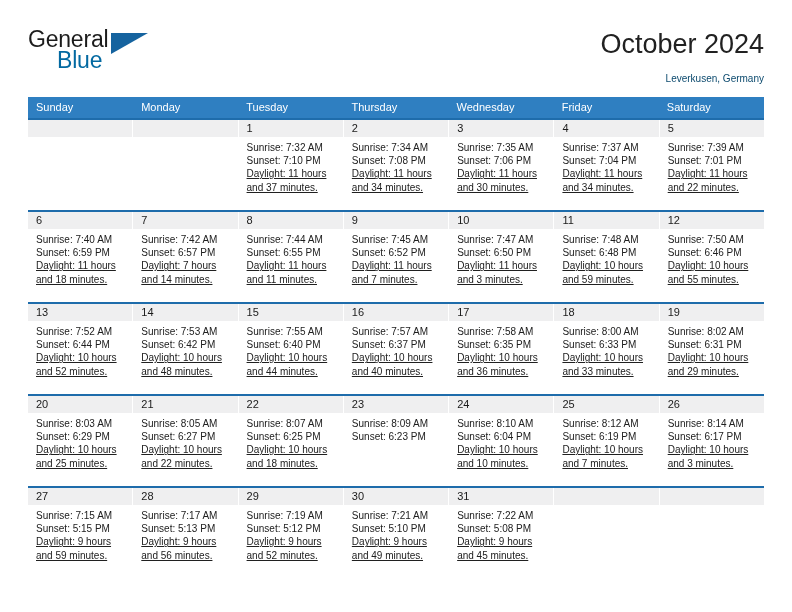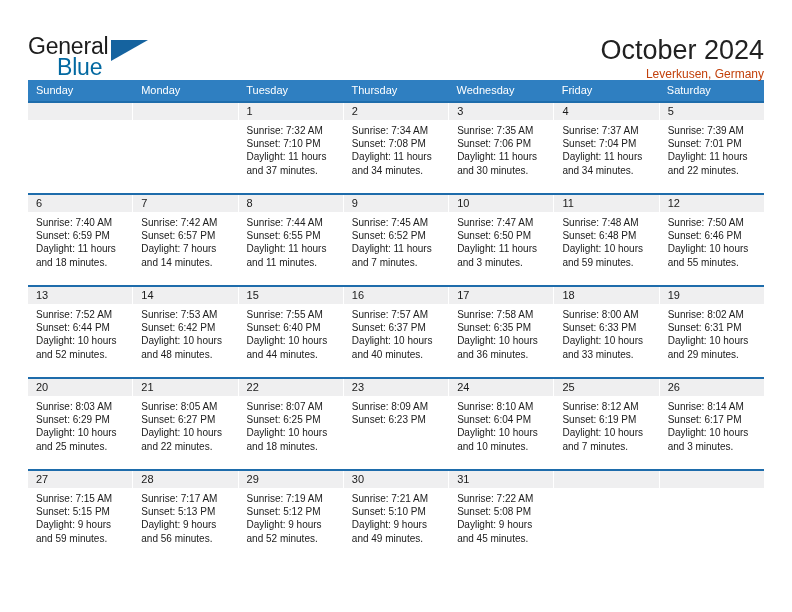--- a/index.html
+++ b/index.html
@@ -19,24 +19,24 @@
     position: relative;
     width: 792px;
     height: 612px;
     box-sizing: border-box;
     padding: 0 28px;
   }
 
   
   .header {
     display: flex;
-    align-items: center;
+    align-items: flex-start;
     justify-content: space-between;
     height: 74px;
-    padding-top: 41px;
+    padding-top: 28px;
     box-sizing: border-box;
   }
 
   .brand {
     position: relative;
     width: 125px;
     height: 46px;
     flex: none;
   }
   .brand-general {
@@ -73,30 +73,30 @@
   }
   .cal-title {
     font-size: 27px;
     font-weight: normal;
     color: #212121;
     line-height: 1.1;
     white-space: nowrap;
     margin-left: 48px;
   }
   .cal-subtitle {
-    font-size: 12px;
-    color: #c2410c;
-    margin-top: 2px;
+    font-size: 10px;
+    color: #0c4a6e;
+    margin-top: 13px;
     line-height: 1.1;
     white-space: nowrap;
   }
 
   
   .calendar {
-    margin-top: 6px;
+    margin-top: 23px;
     width: 736px;
   }
 
   .weekday-row {
     display: flex;
     background: #2f7fc1;
   }
   .weekday {
     flex: 1 1 0;
     min-width: 0;
@@ -145,20 +145,21 @@
     padding: 4px 6px 0 8px;
     font-size: 10px;
     line-height: 13.2px;
     color: #202020;
   }
   .day-info div {
     white-space: nowrap;
   }
   .day-info .daylight {
     white-space: normal;
+    text-decoration: underline;
   }
 </style>
 </head>
 <body>
 
 <div class="page">
 
   <div class="header">
 
     <div class="brand">

